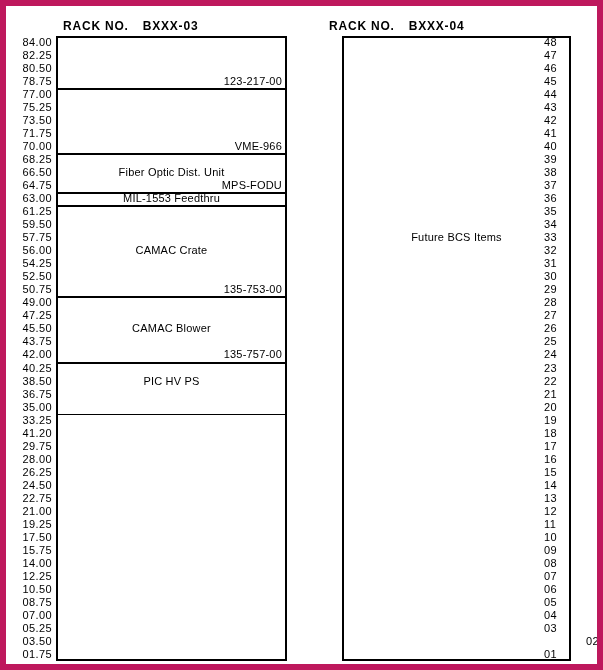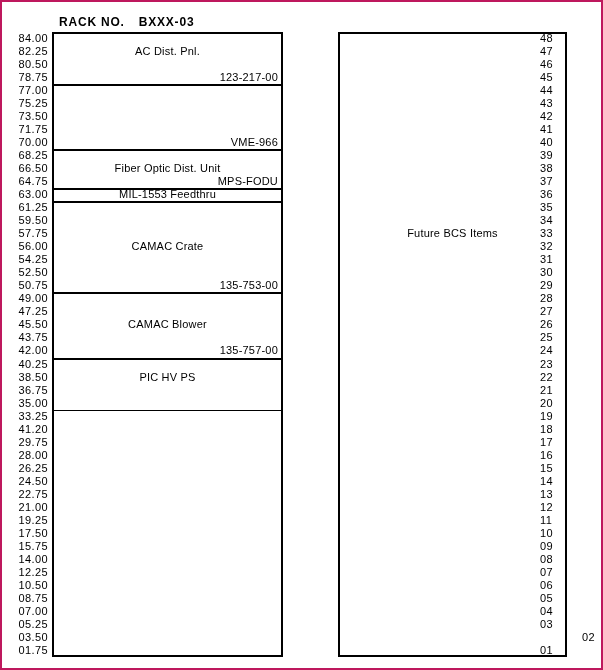--- a/index.html
+++ b/index.html
@@ -6,21 +6,21 @@
     margin: 0;
     padding: 0;
     background: #ffffff;
   }
   .page {
     position: relative;
     width: 603px;
     height: 670px;
     box-sizing: border-box;
     background: #ffffff;
-    border: 2px solid #be185d;
+    border: 6px solid #be185d;
     font-family: "Liberation Sans", sans-serif;
     color: #000000;
     overflow: hidden;
   }
   .rack-title {
     position: absolute;
     top: 12px;
     height: 16px;
     line-height: 16px;
     font-size: 12px;
@@ -89,20 +89,23 @@
 </style>
 </head>
 <body>
 
 <div class="page">
 
   <div class="rack-title title-left">
     <span class="title-label">RACK NO.</span><span class="title-number">BXXX-03</span>
   </div>
 
+  <div class="rack-title title-right">
+    <span class="title-label">RACK NO.</span><span class="title-number">BXXX-04</span>
+  </div>
 
   <div class="scale scale-left" id="scale-0">
       <div class="unit" style="top: 0px;">84.00</div>
       <div class="unit" style="top: 13px;">82.25</div>
       <div class="unit" style="top: 26px;">80.50</div>
       <div class="unit" style="top: 39px;">78.75</div>
       <div class="unit" style="top: 52px;">77.00</div>
       <div class="unit" style="top: 65px;">75.25</div>
       <div class="unit" style="top: 78px;">73.50</div>
       <div class="unit" style="top: 91px;">71.75</div>
@@ -141,21 +144,20 @@
       <div class="unit" style="top: 521px;">14.00</div>
       <div class="unit" style="top: 534px;">12.25</div>
       <div class="unit" style="top: 547px;">10.50</div>
       <div class="unit" style="top: 560px;">08.75</div>
       <div class="unit" style="top: 573px;">07.00</div>
       <div class="unit" style="top: 586px;">05.25</div>
       <div class="unit" style="top: 599px;">03.50</div>
       <div class="unit" style="top: 612px;">01.75</div>
     </div>
   <div class="rack-box box-left" id="box-0">
-      <div class="comp-label center" style="top: 11.02px;">AC Dist. Pnl.</div>
       <div class="comp-label right" style="top: 37.06px;">123-217-00</div>
       <div class="divider" style="height: 2px; top: 50px;"></div>
       <div class="comp-label right" style="top: 102.16px;">VME-966</div>
       <div class="divider" style="height: 2px; top: 115px;"></div>
       <div class="comp-label right" style="top: 141.22px;">MPS-FODU</div>
       <div class="comp-label center" style="top: 128.2px;">Fiber Optic Dist. Unit</div>
       <div class="divider" style="height: 2px; top: 154px;"></div>
       <div class="comp-label center" style="top: 154.24px;">MIL-1553 Feedthru</div>
       <div class="divider" style="height: 2px; top: 167px;"></div>
       <div class="comp-label center" style="top: 206.32px;">CAMAC Crate</div>

